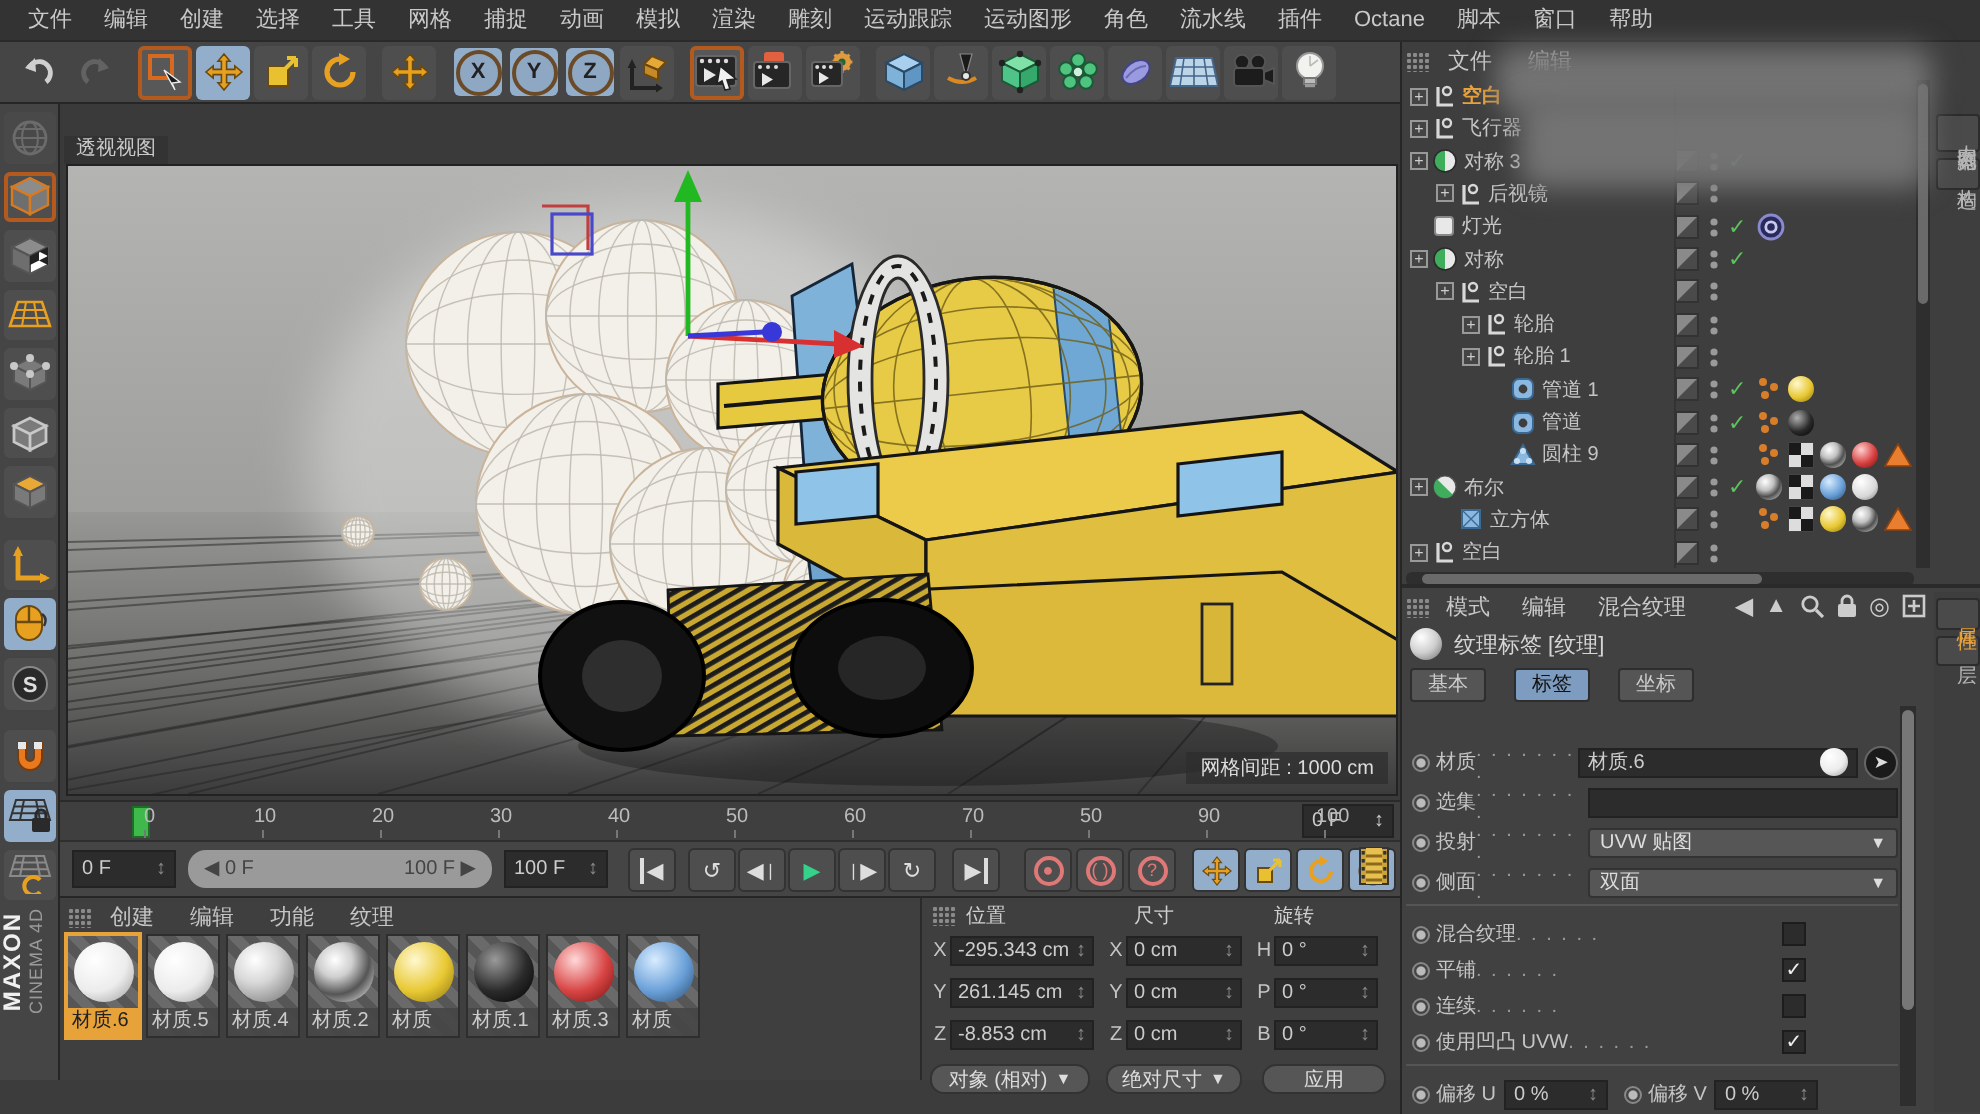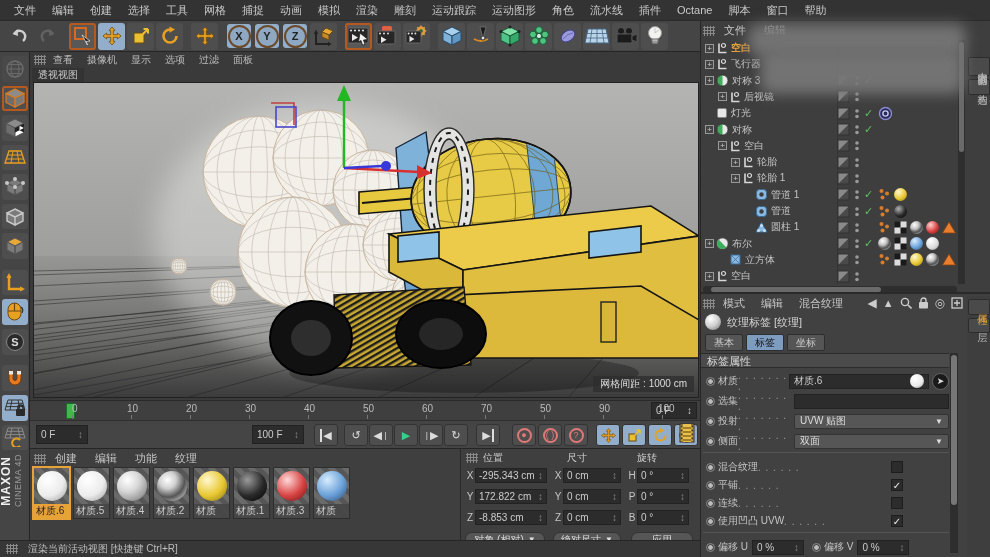--- a/index.html
+++ b/index.html
@@ -82,21 +82,21 @@
   #omvscroll div{position:absolute;left:1px;top:2px;width:5px;height:110px;background:#6a6a6a;border-radius:3px;}
   .sidestrip{position:absolute;left:266px;width:24px;background:#3e3e3e;}
   .vtab{width:20px;margin:3px auto;padding:6px 0;background:#4a4a4a;border:1px solid #2c2c2c;color:#b5b5b5;font-size:10px;writing-mode:vertical-rl;text-align:center;letter-spacing:1px;border-radius:2px;}
   .vtab.active{color:#e8a23c;}
   
   #attrsec{position:absolute;left:0;top:271px;width:290px;height:265px;background:#414141;border-top:2px solid #2a2a2a;box-sizing:border-box;}
   #ammenu{position:absolute;left:2px;top:2px;display:flex;align-items:center;}
   #ammenu .mi{padding:0 8px;}
   #amicons{position:absolute;right:28px;top:2px;display:flex;gap:6px;align-items:center;color:#ccc;font-size:10px;}
   #amtitle{position:absolute;left:4px;top:20px;display:flex;align-items:center;gap:6px;color:#d5d5d5;}
-  .amtabs{position:absolute;left:4px;top:40px;display:flex;gap:3px;}
+  .amtabs{position:absolute;left:4px;top:40px;display:flex;gap:14px;}
   .amtab{height:15px;line-height:15px;padding:0 8px;background:#555;border:1px solid #2e2e2e;color:#ccc;font-size:10px;border-radius:2px;}
   .amtab.active{background:#7d9cc0;color:#111;}
   .asection{position:absolute;left:0;top:59px;width:248px;height:15px;background:#4b4b4b;border-top:1px solid #2c2c2c;border-bottom:1px solid #2c2c2c;line-height:15px;padding-left:6px;color:#ddd;box-sizing:border-box;}
   .arow{position:absolute;left:2px;height:18px;display:flex;align-items:center;font-size:10px;color:#c5c5c5;}
   .dotc{width:9px;height:9px;border-radius:50%;border:1px solid #888;margin:0 3px;flex:none;box-sizing:border-box;background:radial-gradient(circle,#bbb 2px,#444 2.6px);}
   .leader{overflow:hidden;color:#9a9a9a;letter-spacing:1px;}
   .afield{height:15px;background:#2c2c2c;border:1px solid #222;color:#ccc;display:flex;align-items:center;padding:0 4px;box-sizing:border-box;}
   .adrop{height:15px;background:#565656;border:1px solid #333;color:#ddd;display:flex;align-items:center;justify-content:space-between;padding:0 5px;box-sizing:border-box;border-radius:2px;}
   .achk{width:12px;height:12px;background:#2c2c2c;border:1px solid #1d1d1d;color:#eee;font-size:10px;line-height:12px;text-align:center;box-sizing:border-box;}
   .sep{position:absolute;left:2px;width:246px;height:1px;background:#555;}
@@ -388,29 +388,20 @@
       <div class="lbtn ">
         <svg width="22" height="20" viewBox="0 0 22 20" xmlns="http://www.w3.org/2000/svg">
           <path d="M4 1 H18 L21 11 H1 Z" fill="none" stroke="#8a8a8a" stroke-width="1"></path>
           <path d="M8 1 L6 11 M14 1 L16 11 M2.8 4.3 H19.2 M1.9 7.6 H20.1" stroke="#8a8a8a" stroke-width="1" fill="none"></path>
           <path d="M16 13 A4.5 4.5 0 1 0 16 19" fill="none" stroke="#e8a020" stroke-width="2"></path>
         </svg>
       </div>
     </div>
 
   <div id="viewport" class="abs">
-    <div id="vmenu">
-        <span class="grip" style="margin-left: 4px;"></span>
-        <div class="mi">查看</div>
-        <div class="mi">摄像机</div>
-        <div class="mi">显示</div>
-        <div class="mi">选项</div>
-        <div class="mi">过滤</div>
-        <div class="mi">面板</div>
-      </div>
     <div id="viewlabel">透视视图</div>
     <div id="scene">
         <svg width="664" height="314" viewBox="0 0 664 314" xmlns="http://www.w3.org/2000/svg">
  <defs>
   <linearGradient id="sky" x1="0" y1="0" x2="0" y2="1">
               <stop offset="0" stop-color="#b4b4b2"></stop>
               <stop offset="1" stop-color="#9d9d9b"></stop>
             </linearGradient>
   <linearGradient id="floor" x1="0" y1="0" x2="0" y2="1">
               <stop offset="0" stop-color="#979795"></stop>
@@ -606,20 +597,24 @@
       <div class="tickline" style="left: 573px;"></div>
       <div class="tick" style="left: 628px;">100</div>
       <div class="tickline" style="left: 632px;"></div>
     </div>
 
   <div id="transport" class="abs">
       <div class="tpf" style="left: 6px; width: 52px;">
         <span>0 F</span>
         <span style="color:#888">↕</span>
       </div>
+      <div id="rangebar">
+        <span>◀ 0 F</span>
+        <span>100 F ▶</span>
+      </div>
       <div class="tpf" style="left: 222px; width: 52px;">
         <span>100 F</span>
         <span style="color:#888">↕</span>
       </div>
       <div class="pbtn " style="left: 284px;">
         <span style="border-left:2px solid #ddd;padding-left:1px">◀</span>
       </div>
       <div class="pbtn " style="left: 314px;">↺</div>
       <div class="pbtn " style="left: 339px;">◀<span style="font-size:8px">❘</span></div>
       <div class="pbtn " style="left: 364px;">
@@ -744,21 +739,21 @@
       <div class="crow" style="top: 18px; left: 166px;">
         <div class="clab">H</div>
         <div class="cfield" style="width: 52px;">
           <span>0 °</span>
           <span style="color:#888">↕</span>
         </div>
       </div>
       <div class="crow" style="top: 39px; left: 4px;">
         <div class="clab">Y</div>
         <div class="cfield" style="width: 72px;">
-          <span>172.822 cm</span>
+          <span>261.145 cm</span>
           <span style="color:#888">↕</span>
         </div>
       </div>
       <div class="crow" style="top: 39px; left: 92px;">
         <div class="clab">Y</div>
         <div class="cfield" style="width: 58px;">
           <span>0 cm</span>
           <span style="color:#888">↕</span>
         </div>
       </div>
@@ -1096,21 +1091,21 @@
         <div class="trow" style="top: 179.3px; padding-left: 43px;">
           <div style="width:11px;flex:none"></div>
           <span style="flex: 0 0 auto;">
             <svg width="13" height="13" viewBox="0 0 13 13" xmlns="http://www.w3.org/2000/svg">
               <path d="M6.5 1.5 L12 11 H1 Z" fill="#8ab8e0" stroke="#3a6a94"></path>
               <circle cx="6.5" cy="4.5" r="1.5" fill="#c8dff2"></circle>
               <circle cx="3.5" cy="9.5" r="1.5" fill="#c8dff2"></circle>
               <circle cx="9.5" cy="9.5" r="1.5" fill="#c8dff2"></circle>
             </svg>
           </span>
-          <span class="lab">圆柱 1</span>
+          <span class="lab">圆柱 9</span>
           <div class="tcols">
             <span>
               <svg width="13" height="13" viewBox="0 0 13 13" xmlns="http://www.w3.org/2000/svg">
                 <rect x="1" y="1" width="11" height="11" fill="#8a8a8a"></rect>
                 <path d="M12 1 L1 12 H12 Z" fill="#4a4a4a"></path>
                 <rect x="1" y="1" width="11" height="11" fill="none" stroke="#333"></rect>
               </svg>
             </span>
             <span>
               <svg width="8" height="13" viewBox="0 0 8 13" xmlns="http://www.w3.org/2000/svg">
@@ -1299,21 +1294,20 @@
         </div>
       <div id="amtitle">
         <span class="ball" style="position:static;width:16px;height:16px;background:radial-gradient(circle at 35% 30%, #fff, #cfcfcf 50%, #777 95%)"></span>
         <span>纹理标签 [纹理]</span>
       </div>
       <div class="amtabs" id="amtabs">
           <div class="amtab">基本</div>
           <div class="amtab active">标签</div>
           <div class="amtab">坐标</div>
         </div>
-      <div class="asection">标签属性</div>
       <div id="amrows">
           <div class="arow" style="top: 78px; width: 246px;">
             <span class="dotc"></span>
             <span>材质</span>
             <span class="leader" style="flex: 1 1 0%;"> . . . . . . . .</span>
             <div class="afield" style="width: 140px; flex: 0 0 auto;">
               <span style="flex:1">材质.6</span>
 <span style="width:14px;height:14px;border-radius:50%;background:radial-gradient(circle at 35% 30%, #ffffff, #ececec 55%, #9a9a9a 100%);display:inline-block"></span>
             </div>
             <span style="margin-left: 3px;"><span style="display:inline-flex;width:15px;height:15px;border-radius:50%;background:#1a1a1a;border:1px solid #666;color:#ddd;font-size:9px;align-items:center;justify-content:center">➤</span></span>
@@ -1392,24 +1386,20 @@
       <div class="sidestrip" style="top:2px;height:260px" id="amsidetabs">
           <div class="vtab active">属性</div>
           <div class="vtab">层</div>
         </div>
     </div>
   </div>
 
   <div class="blurblob" style="left:748px;top:24px;width:218px;height:32px"></div>
   <div class="blurblob" style="left:760px;top:50px;width:204px;height:44px"></div>
 
-  <div id="statusbar" class="abs">
-    <span class="grip"></span>
-    <span>渲染当前活动视图 [快捷键 Ctrl+R]</span>
-  </div>
   <div id="brand" class="abs">
     <span class="b1">MAXON</span>
     <span class="b2">CINEMA 4D</span>
   </div>
 <div class="abs" style="left: 679px; top: 423px;">
       <svg width="16" height="20" viewBox="0 0 16 20" xmlns="http://www.w3.org/2000/svg">
         <rect x="1" y="1" width="14" height="18" fill="#caa23a" stroke="#333"></rect>
         <rect x="4" y="1" width="8" height="18" fill="#e8c050"></rect>
         <path d="M4 5 H12 M4 9 H12 M4 13 H12 M4 17 H12" stroke="#8a6a1a" stroke-width="1.4"></path>
         <rect x="1.8" y="2.5" width="1.6" height="1.8" fill="#333"></rect>

